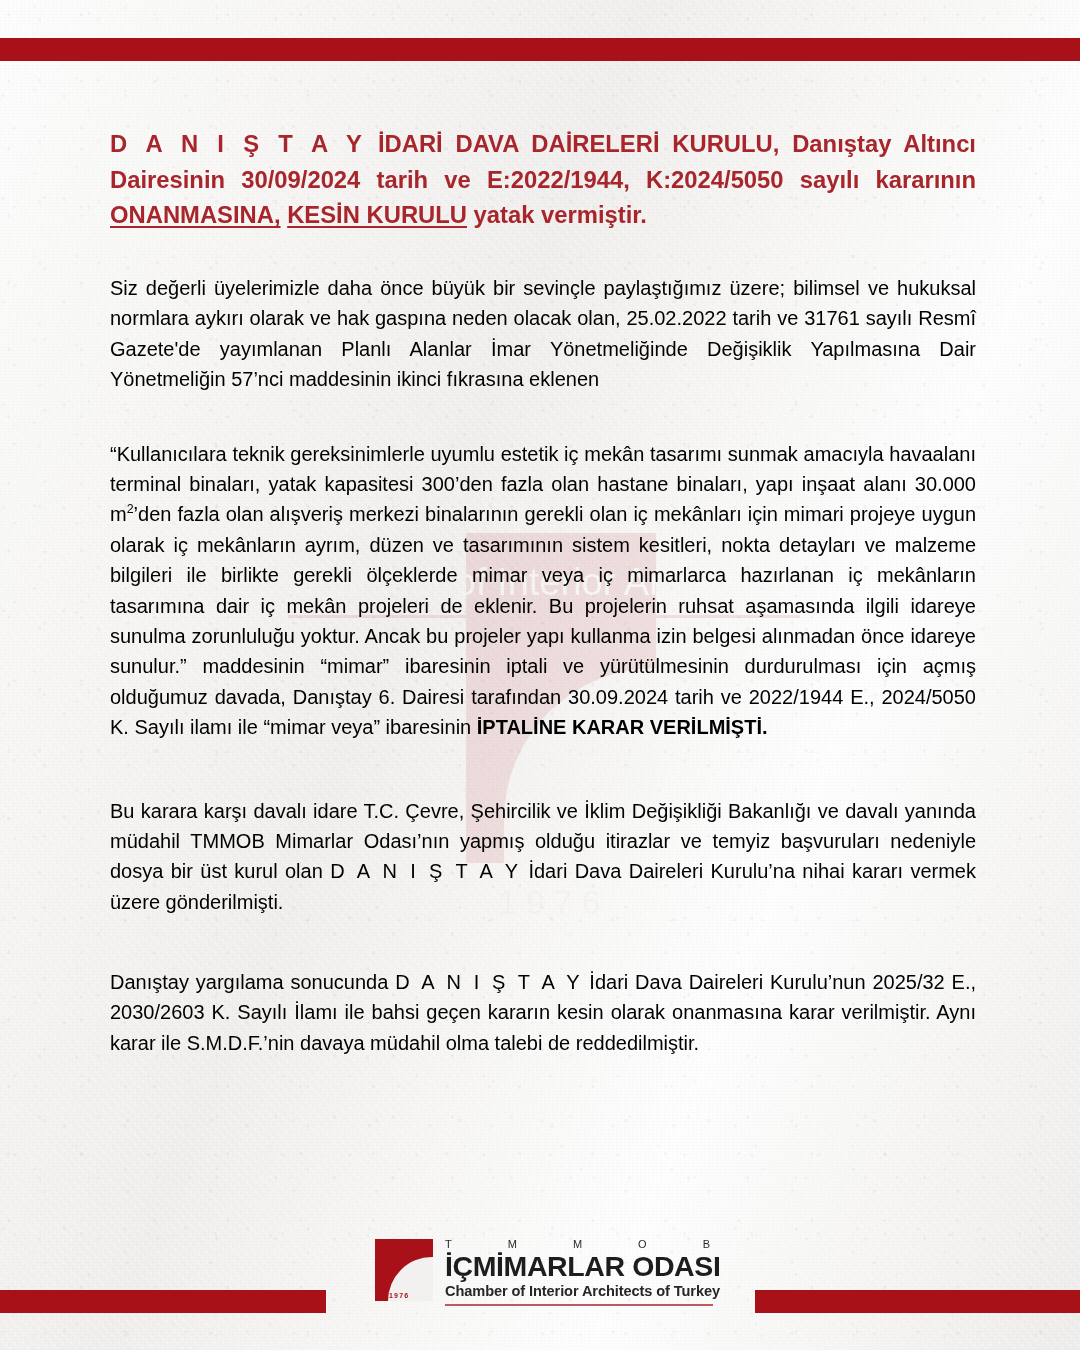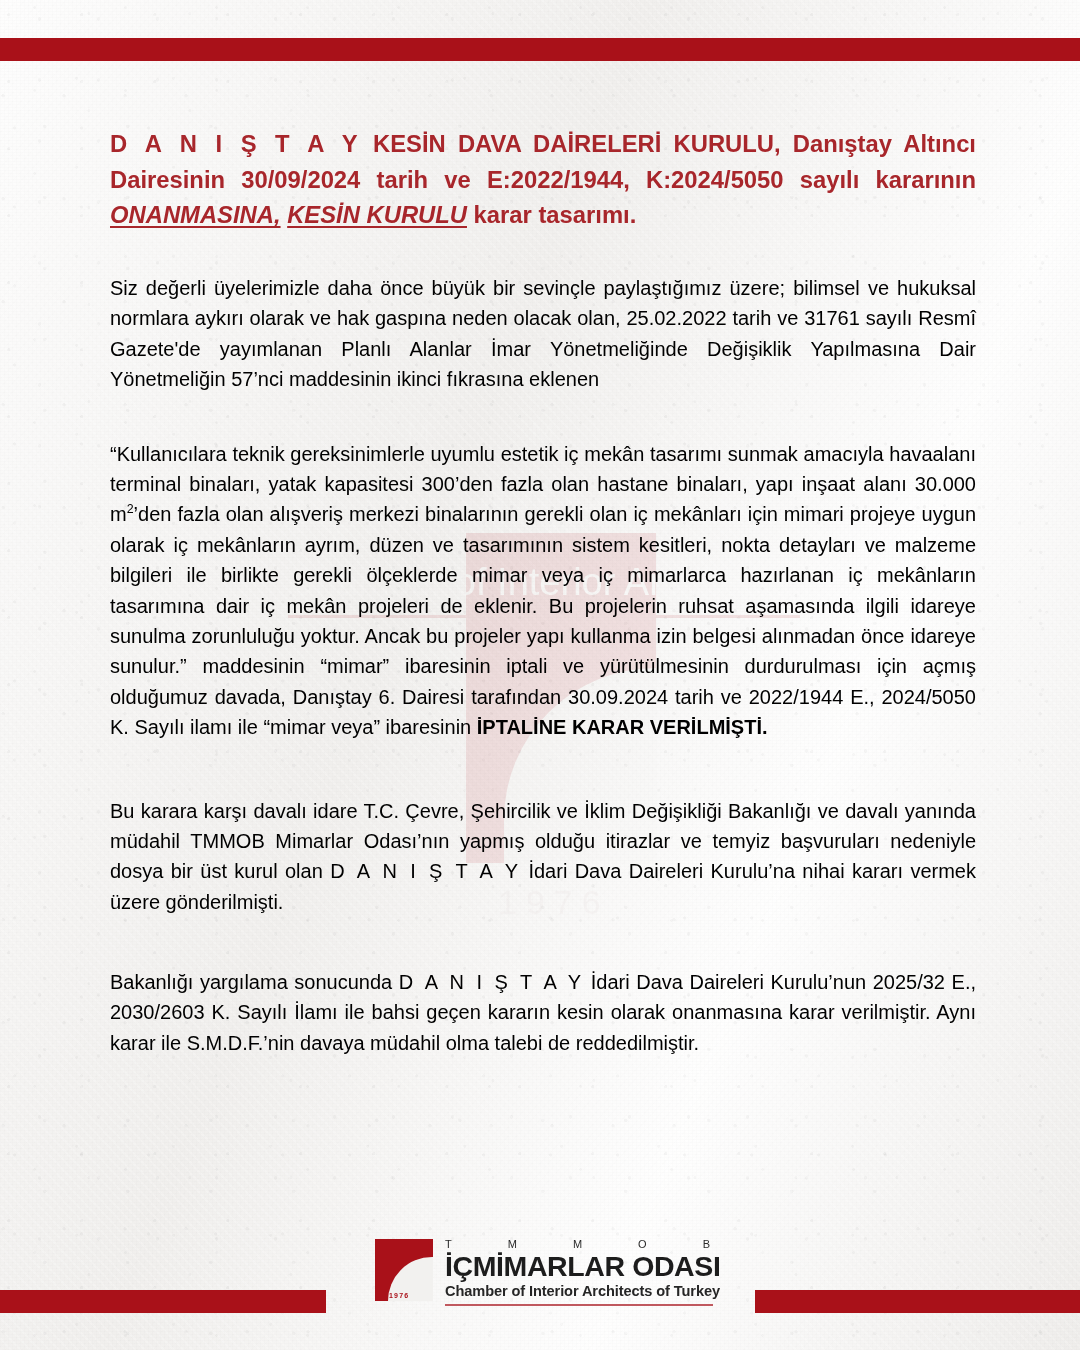--- a/index.html
+++ b/index.html
@@ -151,21 +151,21 @@
   p:last-child { margin-bottom: 0; }
 
   .lead {
     color: #a8262b;
     font-weight: 700;
     font-size: 23.8px;
     line-height: 1.5;
     margin-bottom: 40px;
   }
   .lead .spaced { letter-spacing: 3.2px; }
-  .lead .u { text-decoration: underline; text-underline-offset: 3px; font-style: italic; }
+  .lead .u { text-decoration: underline; text-underline-offset: 3px; }
 
   .para-3 { margin-bottom: 53px; }
   .para-2 { margin-bottom: 44px; }
   .para-4 { margin-bottom: 50px; }
   .strong { font-weight: 700; }
   .spaced-name { letter-spacing: 3px; }
   sup { font-size: 0.62em; vertical-align: super; line-height: 0; }
 
   
   .footer-logo {
@@ -256,35 +256,35 @@
   </div>
   <div class="wm-main">İÇMİMARLAR ODASI</div>
   <div class="wm-sub">Chamber of Interior Architects of Turkey</div>
   <div class="wm-rule"></div>
   <div class="wm-year">1976</div>
 </div>
 
 <div class="content">
 
   <p class="lead">
-    <span class="spaced">D A N I Ş T A Y</span><span> </span><span>KESİN DAVA DAİRELERİ KURULU,</span><span> Danıştay Altıncı Dairesinin 30/09/2024 tarih ve E:2022/1944, K:2024/5050 sayılı kararının </span><span class="u">ONANMASINA,</span><span> </span><span class="u">KESİN KURULU</span><span> karar tasarımı.</span>
+    <span class="spaced">D A N I Ş T A Y</span><span> </span><span>İDARİ DAVA DAİRELERİ KURULU,</span><span> Danıştay Altıncı Dairesinin 30/09/2024 tarih ve E:2022/1944, K:2024/5050 sayılı kararının </span><span class="u">ONANMASINA,</span><span> </span><span class="u">KESİN KURULU</span><span> yatak vermiştir.</span>
   </p>
 
   <p class="para-2">Siz değerli üyelerimizle daha önce büyük bir sevinçle paylaştığımız üzere; bilimsel ve hukuksal normlara aykırı olarak ve hak gaspına neden olacak olan, 25.02.2022 tarih ve 31761 sayılı Resmî Gazete'de yayımlanan Planlı Alanlar İmar Yönetmeliğinde Değişiklik Yapılmasına Dair Yönetmeliğin 57’nci maddesinin ikinci fıkrasına eklenen</p>
 
   <p class="para-3">
     <span>“Kullanıcılara teknik gereksinimlerle uyumlu estetik iç mekân tasarımı sunmak amacıyla havaalanı terminal binaları, yatak kapasitesi 300’den fazla olan hastane binaları, yapı inşaat alanı 30.000 m</span><sup>2</sup><span>’den fazla olan alışveriş merkezi binalarının gerekli olan iç mekânları için mimari projeye uygun olarak iç mekânların ayrım, düzen ve tasarımının sistem kesitleri, nokta detayları ve malzeme bilgileri ile birlikte gerekli ölçeklerde mimar veya iç mimarlarca hazırlanan iç mekânların tasarımına dair iç mekân projeleri de eklenir. Bu projelerin ruhsat aşamasında ilgili idareye sunulma zorunluluğu yoktur. Ancak bu projeler yapı kullanma izin belgesi alınmadan önce idareye sunulur.” maddesinin “mimar” ibaresinin iptali ve yürütülmesinin durdurulması için açmış olduğumuz davada, Danıştay 6. Dairesi tarafından 30.09.2024 tarih ve 2022/1944 E., 2024/5050 K. Sayılı ilamı ile “mimar veya” ibaresinin </span><span class="strong">İPTALİNE KARAR VERİLMİŞTİ.</span>
   </p>
 
   <p class="para-4">
     <span>Bu karara karşı davalı idare T.C. Çevre, Şehircilik ve İklim Değişikliği Bakanlığı ve davalı yanında müdahil TMMOB Mimarlar Odası’nın yapmış olduğu itirazlar ve temyiz başvuruları nedeniyle dosya bir üst kurul olan </span><span class="spaced-name">D A N I Ş T A Y</span><span> İdari Dava Daireleri Kurulu’na nihai kararı vermek üzere gönderilmişti.</span>
   </p>
 
   <p>
-    <span>Bakanlığı yargılama sonucunda </span><span class="spaced-name">D A N I Ş T A Y</span><span> İdari Dava Daireleri Kurulu’nun 2025/32 E., 2030/2603 K. Sayılı İlamı ile bahsi geçen kararın kesin olarak onanmasına karar verilmiştir. Aynı karar ile S.M.D.F.’nin davaya müdahil olma talebi de reddedilmiştir.</span>
+    <span>Danıştay yargılama sonucunda </span><span class="spaced-name">D A N I Ş T A Y</span><span> İdari Dava Daireleri Kurulu’nun 2025/32 E., 2030/2603 K. Sayılı İlamı ile bahsi geçen kararın kesin olarak onanmasına karar verilmiştir. Aynı karar ile S.M.D.F.’nin davaya müdahil olma talebi de reddedilmiştir.</span>
   </p>
 
 </div>
 
 <div class="bar-bottom-left"></div>
 <div class="bar-bottom-right"></div>
 
 <div class="footer-logo">
   <div class="logo-mark">
     <span class="logo-year">1976</span>

